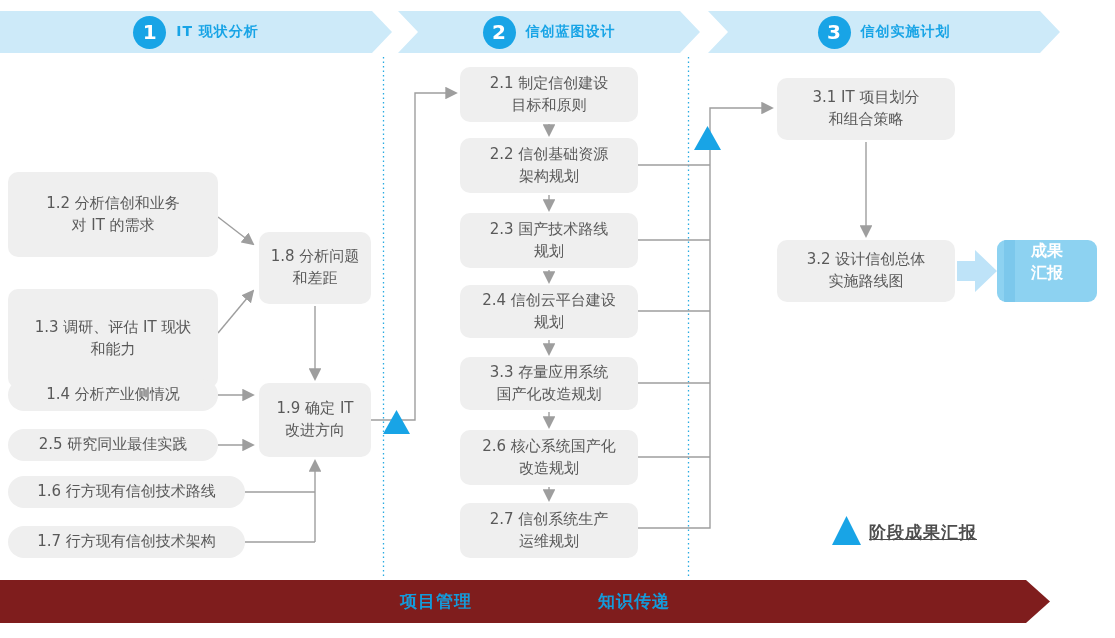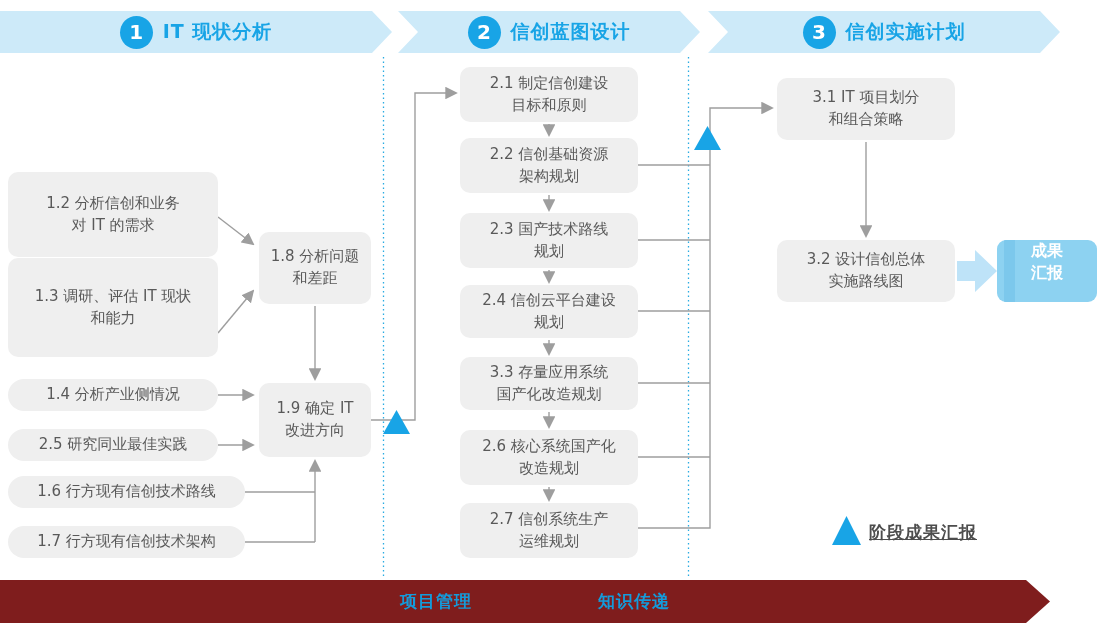--- a/index.html
+++ b/index.html
@@ -12,21 +12,21 @@
     position:absolute;top:11px;height:42px;background:#CDEAF9;
     display:flex;align-items:center;justify-content:center;gap:10px;
   }
   .band-tip{clip-path:polygon(0 0,calc(100% - 20px) 0,100% 50%,calc(100% - 20px) 100%,0 100%);}
   .band-notch{clip-path:polygon(0 0,calc(100% - 20px) 0,100% 50%,calc(100% - 20px) 100%,0 100%,20px 50%);}
   .num-circle{
     width:33px;height:33px;border-radius:50%;background:#18A4E6;color:#fff;
     font-weight:bold;font-size:20px;display:flex;align-items:center;justify-content:center;
     flex:0 0 auto;
   }
-  .band-title{color:#18A4E6;font-weight:bold;font-size:19px;letter-spacing:1px;text-align:center;}
+  .band-title{color:#18A4E6;font-weight:bold;font-size:14px;letter-spacing:1px;text-align:center;}
   
   .gbox{
     position:absolute;background:#EFEFEF;border-radius:10px;
     display:flex;align-items:center;justify-content:center;text-align:center;
   }
   .pill{border-radius:17px;}
   .gtxt{white-space:pre-line;color:#595959;font-size:15px;line-height:1.45;}
   
   .result{
     position:absolute;left:997px;top:240px;width:100px;height:62px;
@@ -119,21 +119,21 @@
   </div>
   <div class="band band-notch" style="left:708px;width:352px;">
     <span class="num-circle">3</span>
     <span class="band-title">信创实施计划</span>
   </div>
 
   <div class="gbox" style="left:8px;top:172px;width:210px;height:85px">
     <span class="gtxt">1.2 分析信创和业务
 对 IT 的需求</span>
   </div>
-  <div class="gbox" style="left:8px;top:258px;width:210px;height:99px">
+  <div class="gbox" style="left:8px;top:289px;width:210px;height:99px">
     <span class="gtxt">1.3 调研、评估 IT 现状
 和能力</span>
   </div>
   <div class="gbox pill" style="left:8px;top:379px;width:210px;height:32px">
     <span class="gtxt">1.4 分析产业侧情况</span>
   </div>
   <div class="gbox pill" style="left:8px;top:429px;width:210px;height:32px">
     <span class="gtxt">2.5 研究同业最佳实践</span>
   </div>
   <div class="gbox pill" style="left:8px;top:476px;width:237px;height:32px">

